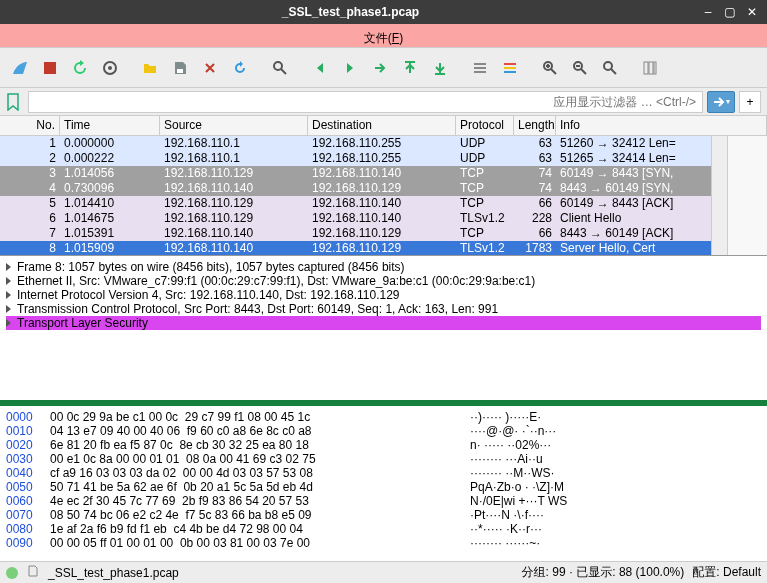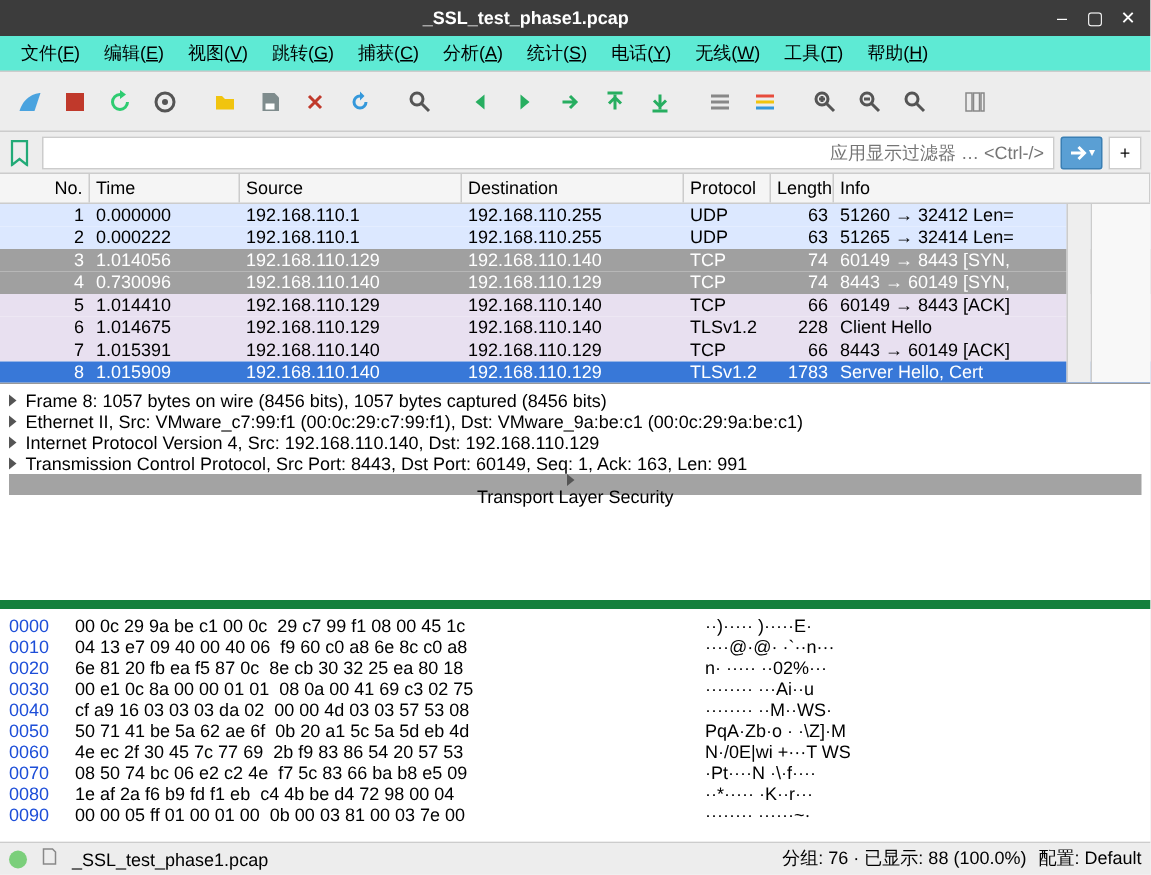--- a/index.html
+++ b/index.html
@@ -1,20 +1,20 @@
 <!DOCTYPE html>
 <html><head>
 <meta charset="utf-8">
 <style>
 * { margin: 0; padding: 0; box-sizing: border-box; font-family: sans-serif; font-size: 12px; }
 body { background: #f0f0f0; width: 767px; height: 583px; overflow: hidden; display: flex; flex-direction: column; }
 .titlebar { background: #3c3c3c; color: #fff; height: 24px; display: flex; align-items: center; padding: 0 6px; }
 .titlebar-title { flex: 1; text-align: center; font-weight: bold; }
 .titlebar-btn { width: 18px; height: 18px; display: inline-flex; align-items: center; justify-content: center; margin-left: 4px; cursor: pointer; }
-.menubar { background: #5eead4; height: 24px; display: flex; align-items: center; padding: 4px 6px; border-bottom: 1px solid #ccc; }
+.menubar { background: #fca5a5; height: 24px; display: flex; align-items: center; padding: 4px 6px; border-bottom: 1px solid #ccc; flex-direction: column; }
 .menu-item { padding: 2px 8px; cursor: pointer; }
 .menu-item u { text-decoration: underline; }
 .toolbar { background: #ededed; height: 40px; display: flex; align-items: center; padding: 4px 6px; border-bottom: 1px solid #ccc; gap: 2px; }
 .tb-btn { width: 28px; height: 28px; display: inline-flex; align-items: center; justify-content: center; border: 1px solid transparent; border-radius: 3px; cursor: pointer; }
 .tb-sep { width: 8px; }
 .filterbar { background: #ededed; height: 28px; display: flex; align-items: center; padding: 2px 6px; border-bottom: 1px solid #ccc; gap: 4px; }
 .filter-input { flex: 1; height: 22px; border: 1px solid #ccc; background: #fff; padding: 0 6px; color: #888; text-align: right; }
 .bookmark-icon { width: 18px; height: 18px; }
 .filter-btn { width: 28px; height: 22px; background: #5a9fd4; border: 1px solid #3a7fb4; display: inline-flex; align-items: center; justify-content: center; border-radius: 2px; cursor: pointer; }
 .plus-btn { width: 22px; height: 22px; display: inline-flex; align-items: center; justify-content: center; border: 1px solid #ccc; background: #fff; cursor: pointer; }
@@ -25,21 +25,21 @@
 .pkt-row { display: flex; height: 15px; line-height: 15px; white-space: nowrap; }
 .pkt-row div { padding: 0 4px; overflow: hidden; }
 .c-no { width: 60px; text-align: right; } .c-time { width: 100px; } .c-src { width: 148px; } .c-dst { width: 148px; } .c-proto { width: 58px; } .c-len { width: 42px; text-align: right; } .c-info { flex: 1; }
 .row-udp { background: #dce8ff; } .row-tcp { background: #e8e0f0; } .row-tls { background: #e8e0f0; }
 .row-grey { background: #a0a0a0; color: #fff; } .row-sel { background: #3878d8; color: #fff; }
 .mini { position: absolute; right: 0; top: 20px; bottom: 0; width: 40px; border-left: 1px solid #ccc; background: #f8f8f8; }
 .scrollbar-v { position: absolute; right: 40px; top: 20px; bottom: 0; width: 16px; background: #eee; border-left: 1px solid #ccc; }
 .details { flex: 0 0 150px; background: #fff; border-bottom: 6px solid #15803d; overflow: auto; padding: 4px 6px; font-family: monospace; font-size: 12px; }
 .detail-line { display: flex; align-items: center; height: 14px; line-height: 14px; }
 .arrow-right { display: inline-block; width: 0; height: 0; border-top: 4px solid transparent; border-bottom: 4px solid transparent; border-left: 5px solid #555; margin-right: 6px; }
-.detail-sel { background: #a3a3a3; flex-direction: column; }
+.detail-sel { background: #d946ef; }
 .hexpane { flex: 1; background: #fff; overflow: hidden; padding: 4px 6px; font-family: monospace; font-size: 12px; white-space: pre; line-height: 14px; position: relative; }
 .hexrow { display: flex; }
 .hexaddr { color: #1d4ed8; width: 44px; } .hexbytes { flex: 0 0 420px; } .hexascii { }
 .statusbar { height: 22px; background: #ededed; border-top: 1px solid #ccc; display: flex; align-items: center; padding: 0 6px; gap: 8px; }
 .status-dot { width: 12px; height: 12px; border-radius: 50%; background: #7bcf7b; }
 .status-file { flex: 1; }
 </style>
 </head>
 <body>
 
@@ -313,15 +313,15 @@
   </div>
 
 <div class="hexpane" id="hexpane"><div class="hexrow"><span class="hexaddr">0000</span><span class="hexbytes">00 0c 29 9a be c1 00 0c  29 c7 99 f1 08 00 45 1c</span><span class="hexascii">··)····· )·····E·</span></div><div class="hexrow"><span class="hexaddr">0010</span><span class="hexbytes">04 13 e7 09 40 00 40 06  f9 60 c0 a8 6e 8c c0 a8</span><span class="hexascii">····@·@· ·`··n···</span></div><div class="hexrow"><span class="hexaddr">0020</span><span class="hexbytes">6e 81 20 fb ea f5 87 0c  8e cb 30 32 25 ea 80 18</span><span class="hexascii">n· ····· ··02%···</span></div><div class="hexrow"><span class="hexaddr">0030</span><span class="hexbytes">00 e1 0c 8a 00 00 01 01  08 0a 00 41 69 c3 02 75</span><span class="hexascii">········ ···Ai··u</span></div><div class="hexrow"><span class="hexaddr">0040</span><span class="hexbytes">cf a9 16 03 03 03 da 02  00 00 4d 03 03 57 53 08</span><span class="hexascii">········ ··M··WS·</span></div><div class="hexrow"><span class="hexaddr">0050</span><span class="hexbytes">50 71 41 be 5a 62 ae 6f  0b 20 a1 5c 5a 5d eb 4d</span><span class="hexascii">PqA·Zb·o · ·\Z]·M</span></div><div class="hexrow"><span class="hexaddr">0060</span><span class="hexbytes">4e ec 2f 30 45 7c 77 69  2b f9 83 86 54 20 57 53</span><span class="hexascii">N·/0E|wi +···T WS</span></div><div class="hexrow"><span class="hexaddr">0070</span><span class="hexbytes">08 50 74 bc 06 e2 c2 4e  f7 5c 83 66 ba b8 e5 09</span><span class="hexascii">·Pt····N ·\·f····</span></div><div class="hexrow"><span class="hexaddr">0080</span><span class="hexbytes">1e af 2a f6 b9 fd f1 eb  c4 4b be d4 72 98 00 04</span><span class="hexascii">··*····· ·K··r···</span></div><div class="hexrow"><span class="hexaddr">0090</span><span class="hexbytes">00 00 05 ff 01 00 01 00  0b 00 03 81 00 03 7e 00</span><span class="hexascii">········ ······~·</span></div></div>
 
 <div class="statusbar">
   <span class="status-dot"></span>
   <span><svg width="14" height="14">
         <path d="M3 2h6l2 2v8H3z" fill="none" stroke="#888"></path>
       </svg></span>
   <span class="status-file">_SSL_test_phase1.pcap</span>
-  <span>分组: 76 · 已显示: 88 (100.0%)</span>
+  <span>分组: 99 · 已显示: 88 (100.0%)</span>
   <span>配置: Default</span>
 </div>
 
 </body></html>

